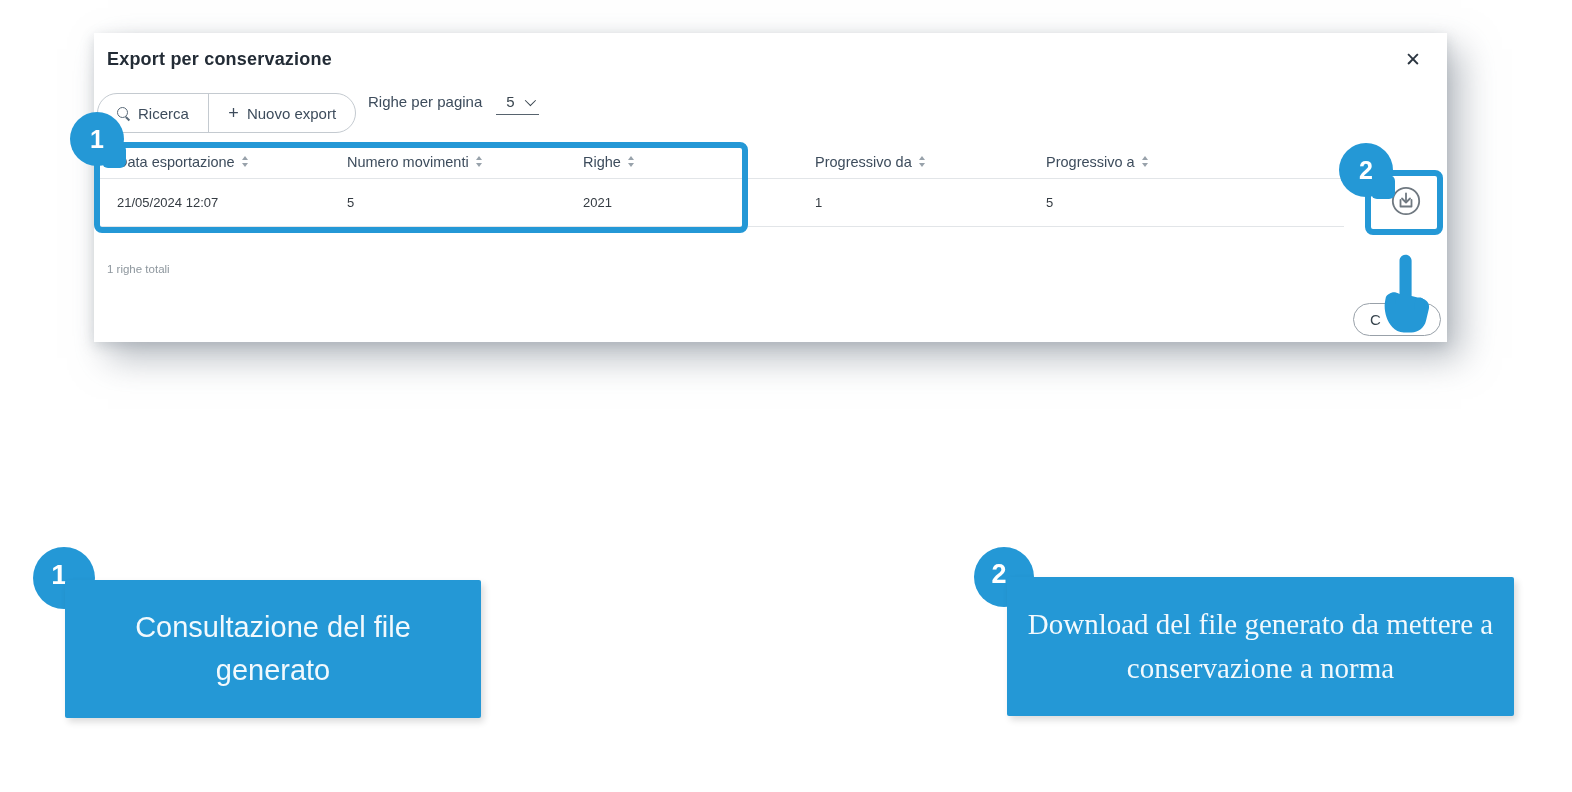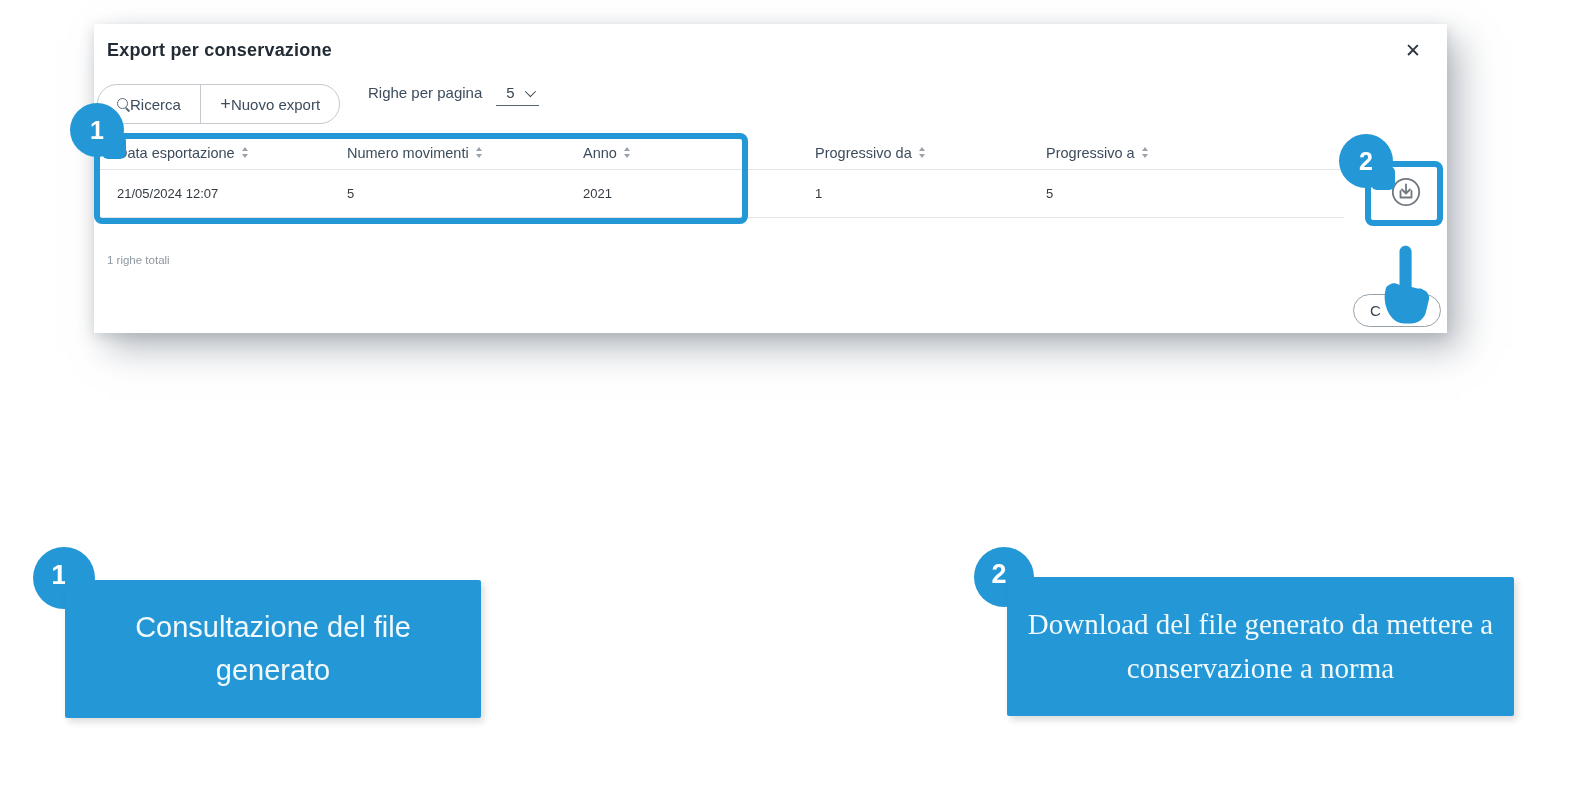--- a/index.html
+++ b/index.html
@@ -10,42 +10,42 @@
     --muted:#8e979e;
     --line:#e2e5e8;
     --pill-border:#c4cad0;
   }
   *{box-sizing:border-box;margin:0;padding:0;}
   body{background:#fff;font-family:"Liberation Sans","DejaVu Sans",sans-serif;}
   .stage{position:relative;width:1572px;height:792px;background:#fff;overflow:hidden;}
 
   
   .modal{
-    position:absolute;left:94px;top:24px;width:1353px;height:309px;
+    position:absolute;left:94px;top:33px;width:1353px;height:309px;
     background:#fff;
     box-shadow:14px 16px 34px rgba(125,135,146,.55),0 4px 12px rgba(125,135,146,.3);
   }
   .modal-title{
     position:absolute;left:13px;top:16px;
     font-size:18px;font-weight:600;color:var(--title);letter-spacing:.2px;
   }
   .close-btn{
     position:absolute;right:20px;top:13px;width:28px;height:28px;
     background:none;border:none;cursor:pointer;
     font-size:19px;color:#2b3540;line-height:28px;text-align:center;
   }
 
   
   .btn-group{
     position:absolute;left:3px;top:60px;height:40px;
     display:flex;align-items:stretch;
     border:1.5px solid var(--pill-border);border-radius:20px;background:#fff;
   }
   .seg-btn{
-    display:flex;align-items:center;padding:0 19px;
+    display:flex;align-items:center;gap:8px;padding:0 19px;
     background:none;border:none;cursor:pointer;
     font-size:15px;color:var(--slate);font-family:inherit;
   }
   .seg-divider{width:1.5px;background:var(--pill-border);}
   .mag-icon{position:relative;width:13px;height:13px;flex:0 0 auto;}
   .mag-icon::before{
     content:"";position:absolute;left:0;top:0;width:9px;height:9px;
     border:1.6px solid #5a6a79;border-radius:50%;
   }
   .mag-icon::after{
@@ -169,21 +169,21 @@
           </span>
       </div>
       <div class="th">
         <span>Numero movimenti</span>
         <span class="sort">
             <b class="up"></b>
             <b class="dn"></b>
           </span>
       </div>
       <div class="th">
-        <span>Anno</span>
+        <span>Righe</span>
         <span class="sort">
             <b class="up"></b>
             <b class="dn"></b>
           </span>
       </div>
       <div class="th">
         <span>Progressivo da</span>
         <span class="sort">
             <b class="up"></b>
             <b class="dn"></b>

